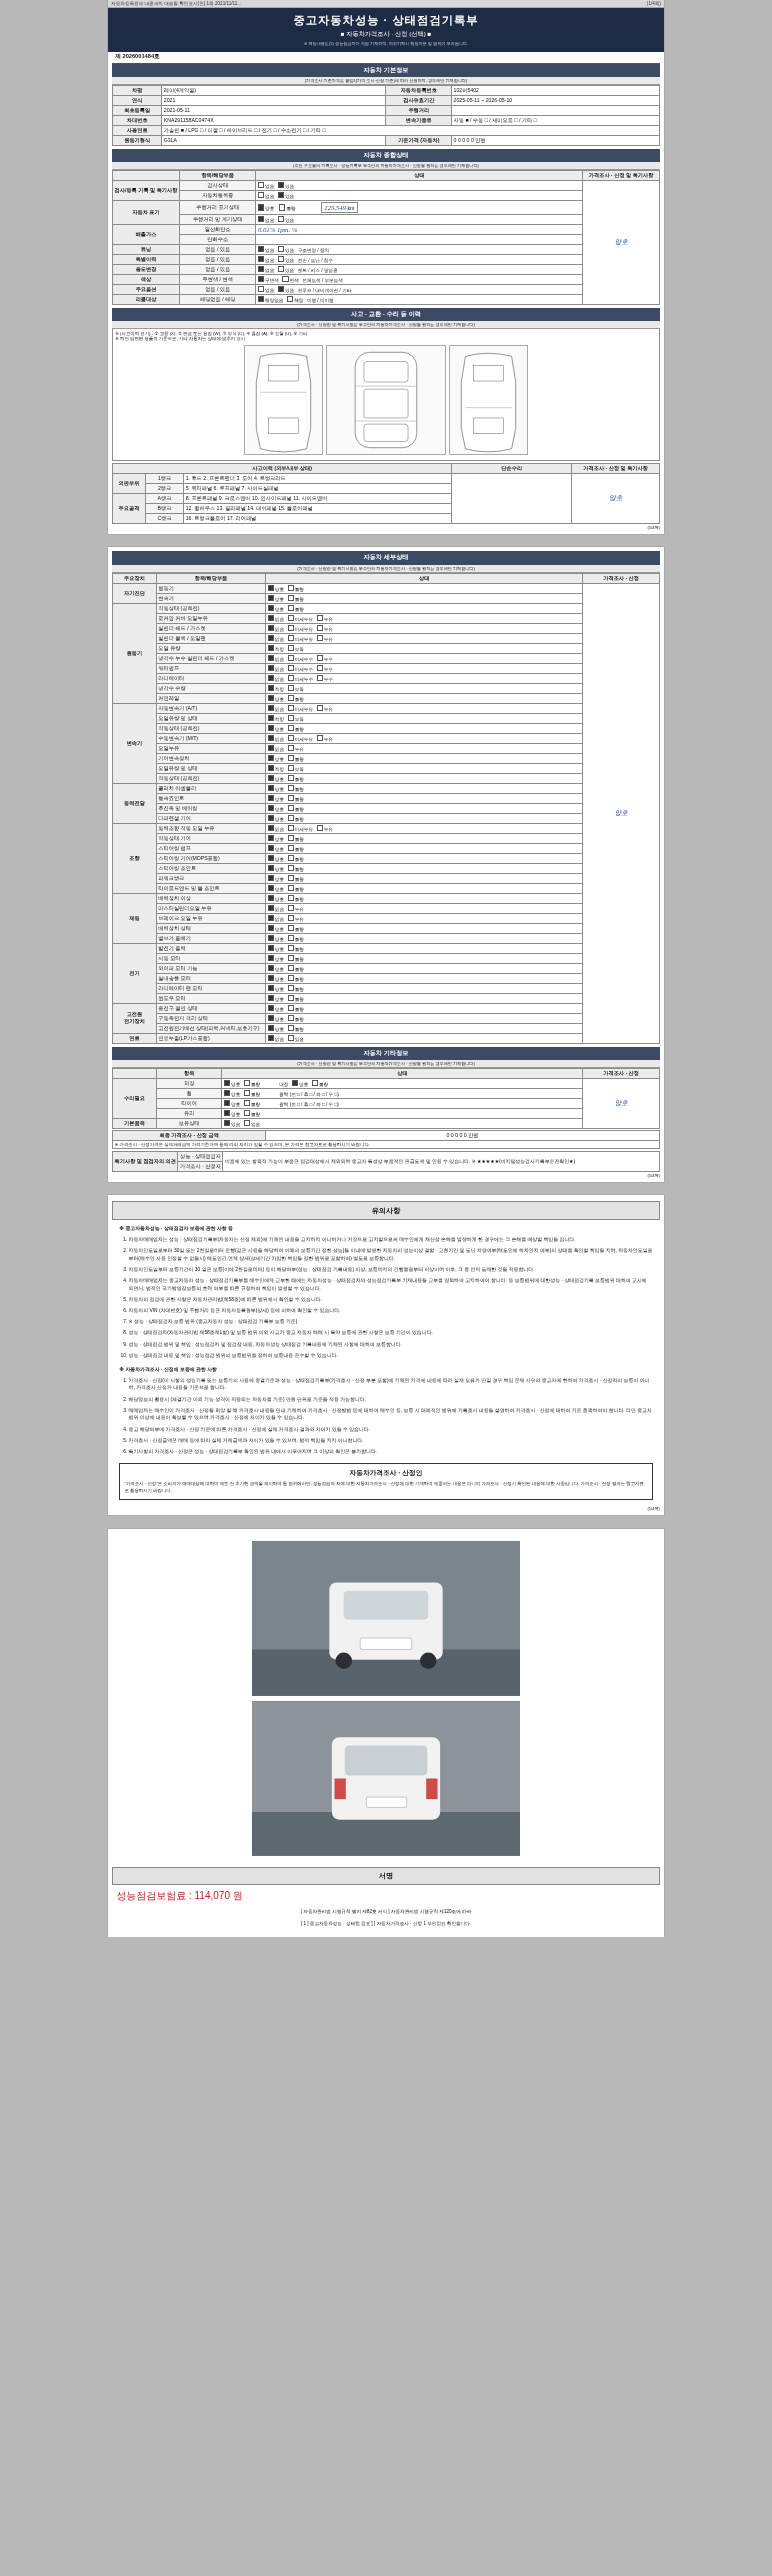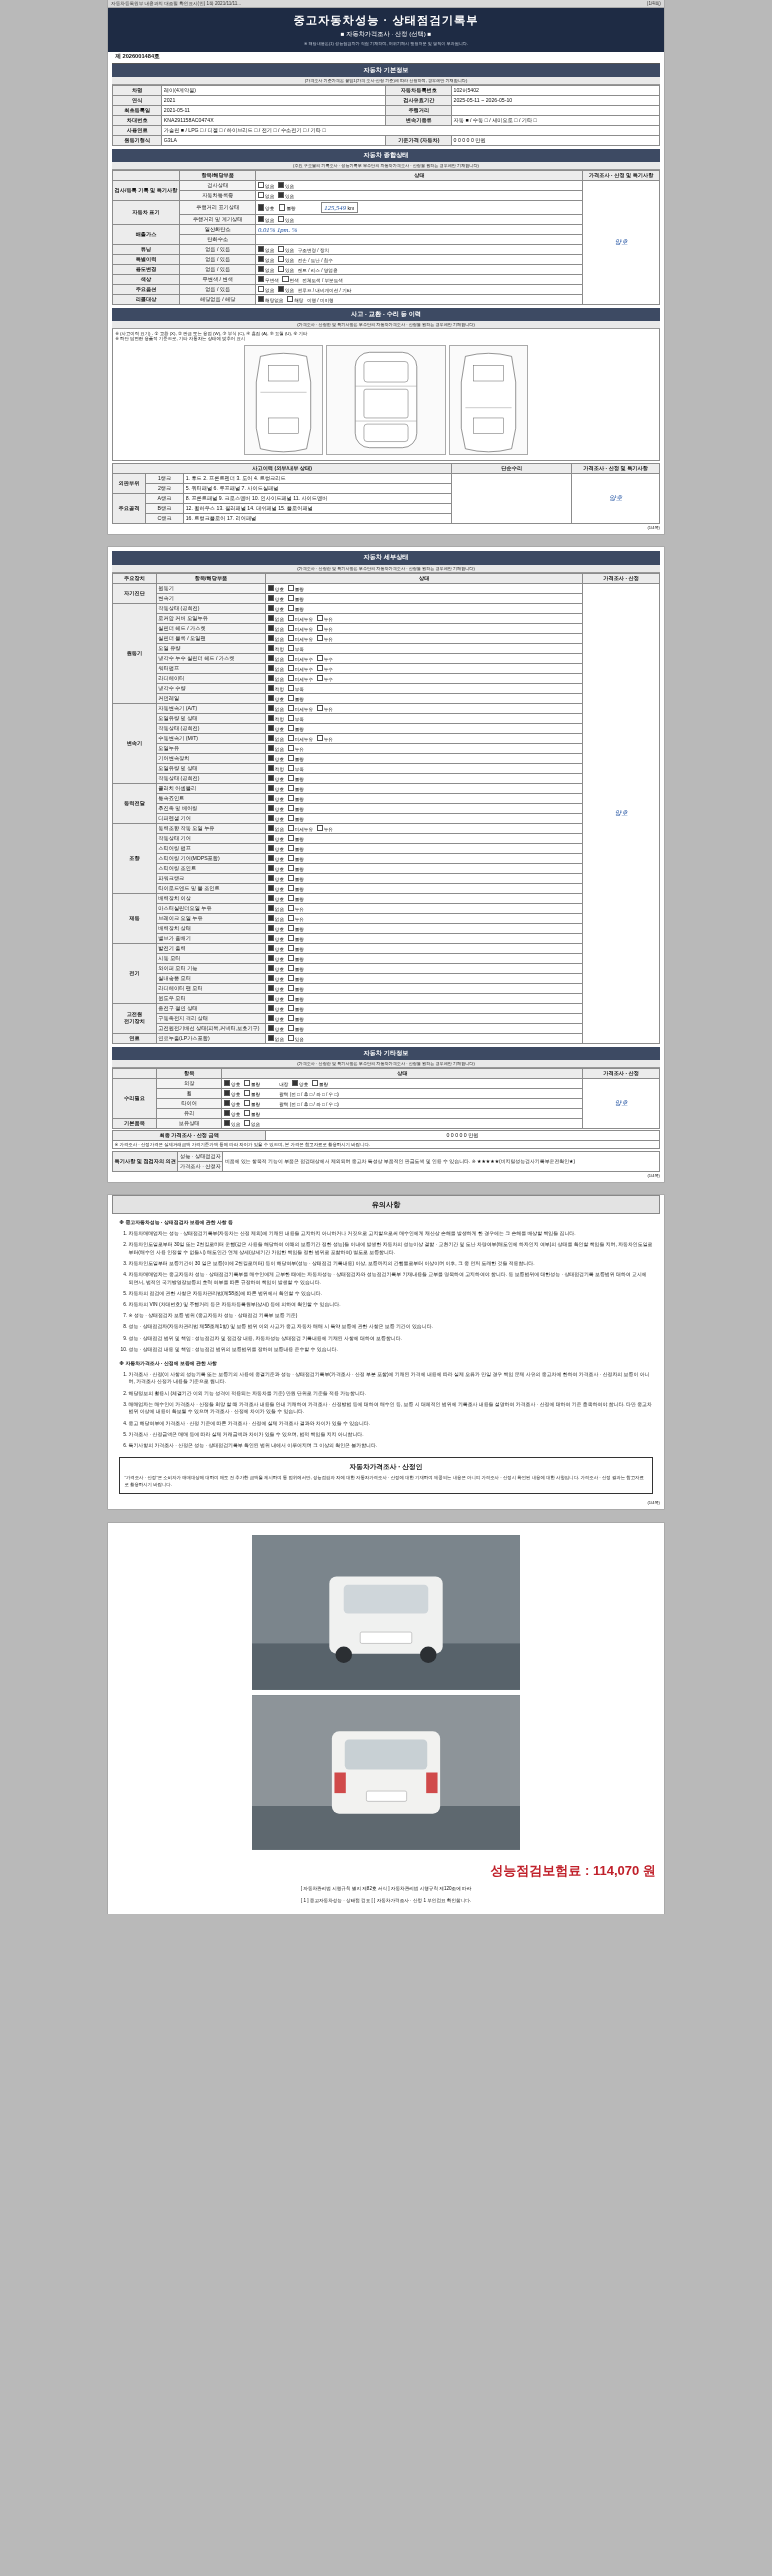--- a/index.html
+++ b/index.html
@@ -26,21 +26,21 @@
   .opt{display:inline-block;margin-right:3.6px;white-space:nowrap;font-size:4.6px;}
   .hand{font-family:"Liberation Serif",serif;color:#1b4ea0;font-size:6.7px;font-style:italic;}
   .handbox{border:0.5px solid #888;padding:1px 2.1px;display:inline-block;}
   .notes{font-size:4.9px;line-height:1.55;}
   .notes p{margin:0 0 3.6px 0;}
   .noticehdr{background:#e3e3e3;border:0.5px solid #888;text-align:center;font-weight:bold;font-size:7.2px;padding:3.1px;}
   .carfig{display:flex;justify-content:center;gap:3.1px;align-items:flex-start;padding:3.1px 0;}
   .carbox{border:0.5px solid #aaa;background:#fafafa;position:relative;}
   .red{color:#c0202a;}
   .photo{background:#6e7a82;position:relative;overflow:hidden;}
-  .pricebar{text-align:right;font-size:13px;font-weight:bold;padding:4.1px;}
+  .pricebar{text-align:left;font-size:10px;font-weight:normal;padding:4.1px;}
   .footnote{font-size:4.6px;text-align:center;line-height:1.5;padding:2.1px 4.1px 5.2px;}
   .gridhdr td{background:#ececec;font-weight:bold;text-align:center;}
   .small{font-size:4.4px;}
 </style>
 </head>
 <body>
 
 <div class="page">
 
   <div class="sheet" style="width:556px;">
@@ -521,21 +521,21 @@
         <tr>
           <td class="lbl2 ctr">가격조사 · 산정자</td>
         </tr>
       </tbody>
         </table>
       <div style="text-align:right;font-size:4.1px;padding-top:1px">(1/4쪽)</div>
     </div>
   </div>
 
   <div class="sheet" style="width:556px;">
-    <div class="pad" style="padding-top:0">
+    <div class="pad" style="padding-top:6px">
       <div class="noticehdr">유의사항</div>
       <div class="notes" style="padding:5.2px 7.2px;">
         <p style="font-weight:bold">※ 중고자동차성능 · 상태점검자 보증에 관한 사항 등</p>
         <ol style="padding-left:9.3px;margin:0" id="notice-list">
             <li style="margin-bottom: 3.6px;">자동차매매업자는 성능 · 상태점검기록부(자동차는 산정 제외)에 기재된 내용을 고지하지 아니하거나 거짓으로 고지할으로써 매수인에게 재산상 손해를 발생하게 한 경우에는 그 손해를 배상할 책임을 집니다.</li>
             <li style="margin-bottom: 3.6px;">자동차인도일로부터 30일 또는 2천킬로미터 운행(같은 사용을 해당하여 이때의 보증기간 정한 성능)을 이내에 발생한 자동차의 성능이상 결함 · 교환기간 및 도난 차량여부(매도인에 하자인지 여부)의 상태를 확인할 책임을 지며, 자동차인도일로부터(매수인 사용 인정할 수 없을시) 매도인간 연계 상세(상세기간 가입한 책임을 정한 범위로 포함하여) 별도로 보증합니다.</li>
             <li style="margin-bottom: 3.6px;">자동차인도일부터 보증기간이 30 일은 보증(이에 2천킬로미터) 등이 해당여부(성능 · 상태점검 기록내용) 이상, 보증까지의 간행물로부터 이상이며 이후, 그 중 먼저 도래한 것을 적용합니다.</li>
             <li style="margin-bottom: 3.6px;">자동차매매업자는 중고자동차 성능 · 상태점검기록부를 매수인에게 교부한 때에는 자동차성능 · 상태점검자와 성능점검기록부 기재내용을 교부를 명목하여 고지하여야 합니다. 동 보증범위에 대한성능 · 상태점검기록 보증범위 대하여 교시에 되면서, 법적인 국기방영장보증의 효력 여부를 따른 규정하여 책임이 발생할 수 있습니다.</li>
             <li style="margin-bottom: 3.6px;">자동차의 점검에 관한 사항은 자동차관리법(제58조)에 따른 범위에서 확인할 수 있습니다.</li>
             <li style="margin-bottom: 3.6px;">자동차의 VIN (차대번호) 및 주행거리 등은 자동차등록원부(상세) 등에 의하여 확인할 수 있습니다.</li>
@@ -582,20 +582,21 @@
             <rect y="215" width="520" height="85" fill="#5e686f"></rect>
             <rect x="155" y="70" width="210" height="160" rx="14" fill="#f2f2f0"></rect>
             <rect x="180" y="86" width="160" height="58" rx="8" fill="#c8d0d4"></rect>
             <rect x="222" y="186" width="78" height="20" rx="3" fill="#fff" stroke="#999"></rect>
             <rect x="160" y="150" width="22" height="40" fill="#d04a4a"></rect>
             <rect x="338" y="150" width="22" height="40" fill="#d04a4a"></rect>
           </svg>
         </div>
       </div>
 
+      <div class="noticehdr" style="margin-top:3.1px">서명</div>
       <div class="pricebar">
         <span class="red">성능점검보험료 :</span>
         <span class="red">114,070 원</span>
       </div>
       <div class="footnote">[ 자동차관리법 시행규칙 별지 제82호 서식 ] 자동차관리법 시행규칙 제120조에 따라</div>
       <div class="footnote" style="padding-top:0">[ 1 ] 중고자동차성능 · 상태점 검표 [   ] 자동차가격조사 · 산정 1 부인검표 확인합니다.</div>
     </div>
   </div>
 
 </div>

